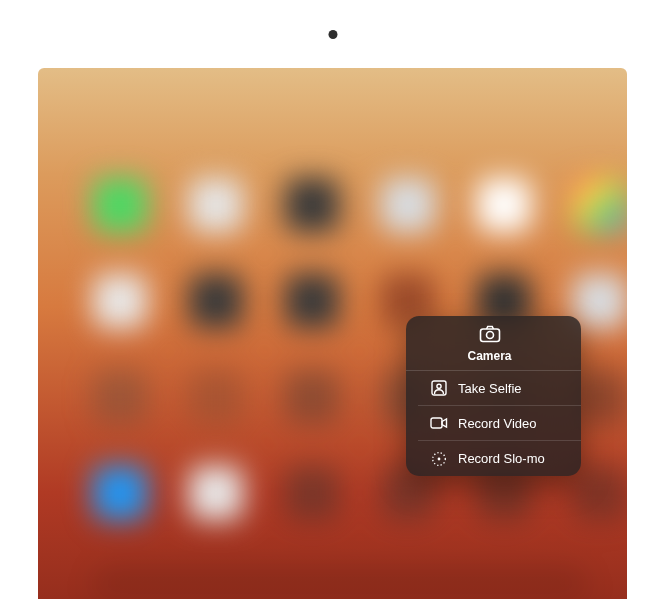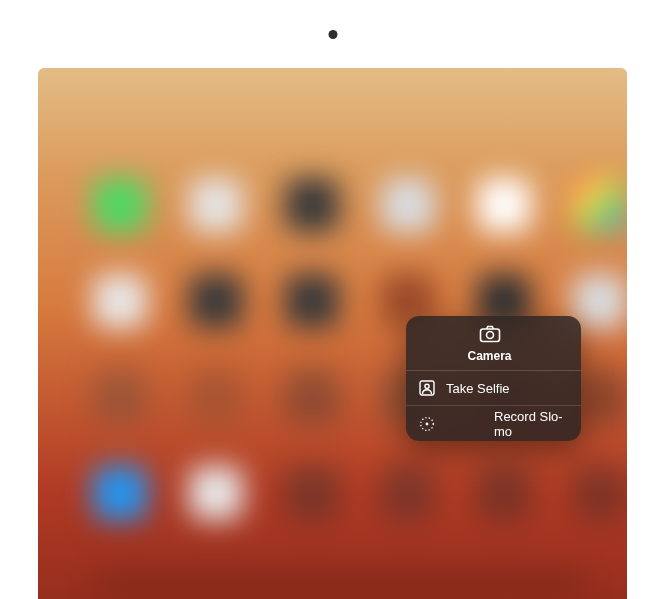--- a/index.html
+++ b/index.html
@@ -129,24 +129,24 @@
       font-size: 12px;
       font-weight: 600;
     }
     .menu-item {
       display: flex;
       align-items: center;
       height: 35px;
       padding: 0 12px;
       border-bottom: 1px solid rgba(255,255,255,0.14);
       cursor: pointer;
+      margin-left: 12px;
     }
     .menu-item:last-child {
       border-bottom: none;
-      gap: 48px;
     }
     .menu-item-icon {
       width: 18px;
       display: flex;
       justify-content: center;
       color: #fff;
       margin-right: 10px;
       flex-shrink: 0;
     }
     .menu-item-label {
@@ -207,20 +207,29 @@
         <span class="menu-item-icon">
           <svg width="16" height="16" viewBox="0 0 16 16" fill="none" stroke="white" stroke-width="1.4">
             <rect x="1" y="1" width="14" height="14" rx="2"></rect>
             <circle cx="8" cy="6.3" r="2.1"></circle>
             <path d="M3.5 14 C3.5 11 5.5 9.8 8 9.8 C10.5 9.8 12.5 11 12.5 14"></path>
           </svg>
         </span>
         <span class="menu-item-label">Take Selfie</span>
       </div>
 
+      <div class="menu-item">
+        <span class="menu-item-icon">
+          <svg width="18" height="14" viewBox="0 0 18 14" fill="none" stroke="white" stroke-width="1.4">
+            <rect x="1" y="2" width="11" height="10" rx="2"></rect>
+            <path d="M12 5.5 L16.5 3 L16.5 11 L12 8.5 Z"></path>
+          </svg>
+        </span>
+        <span class="menu-item-label">Record Video</span>
+      </div>
 
 
       <div class="menu-item">
         <span class="menu-item-icon">
           <svg width="16" height="16" viewBox="0 0 16 16" fill="none">
             <circle cx="8" cy="8" r="6.3" stroke="white" stroke-width="1.3" stroke-dasharray="1.3 2.1"></circle>
             <circle cx="8" cy="8" r="1.4" fill="white"></circle>
           </svg>
         </span>
         <span class="menu-item-label">Record Slo-mo</span>

